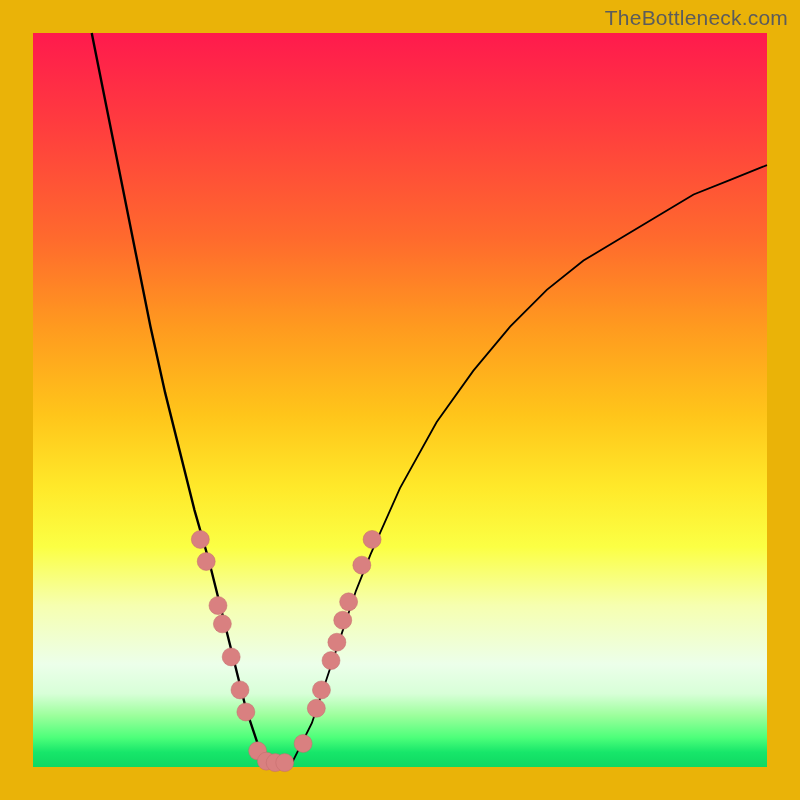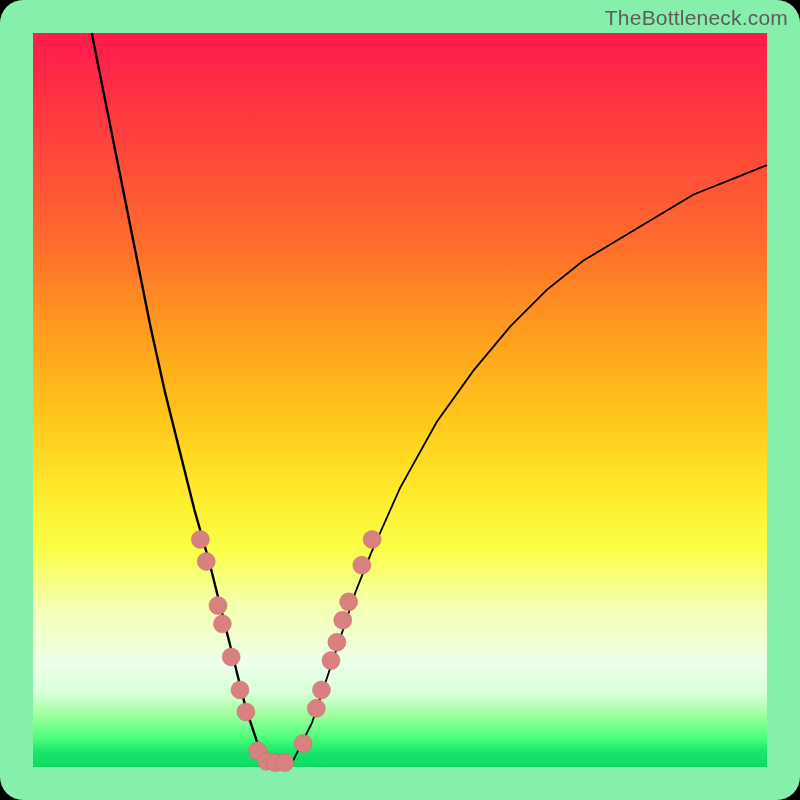--- a/index.html
+++ b/index.html
@@ -7,22 +7,21 @@
     padding: 0;
     width: 800px;
     height: 800px;
     overflow: hidden;
     background: #000;
     font-family: Arial, Helvetica, sans-serif;
   }
   .frame {
     position: absolute;
     inset: 0;
-    background: #86efac;
-    border-radius: 23px;
+    background: #eab308;
   }
   .plot {
     position: absolute;
     left: 33px;
     top: 33px;
     width: 734px;
     height: 734px;
     background: linear-gradient(to bottom,
       #ff1a4d 0%,
       #ff3b3f 12%,

